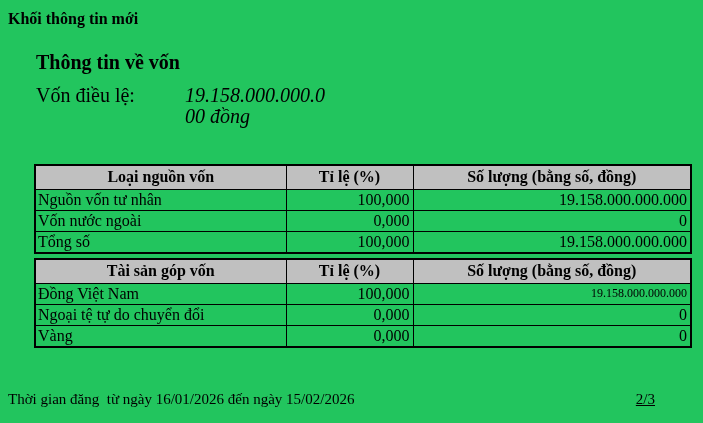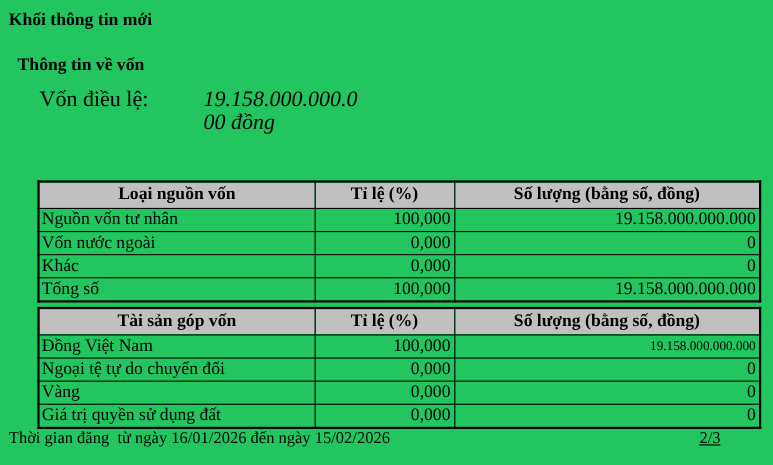--- a/index.html
+++ b/index.html
@@ -15,22 +15,22 @@
     font-family: "Liberation Serif", "DejaVu Serif", serif;
     color: #000000;
     overflow: hidden;
   }
   .doc-title {
     margin: 10px 0 0 8px;
     font-size: 16px;
     font-weight: bold;
   }
   .section-title {
-    margin: 23px 0 0 16px;
-    font-size: 16px;
+    margin: 23px 0 0 36px;
+    font-size: 20px;
     font-weight: bold;
   }
   .capital-row {
     display: flex;
     margin: 11px 0 0 36px;
     font-size: 20px;
     line-height: 21px;
   }
   .capital-label {
     width: 149px;
@@ -138,25 +138,20 @@
             <td>Nguồn vốn tư nhân</td>
             <td class="num">100,000</td>
             <td class="num">19.158.000.000.000</td>
           </tr>
           <tr>
             <td>Vốn nước ngoài</td>
             <td class="num">0,000</td>
             <td class="num">0</td>
           </tr>
           <tr>
-            <td>Khác</td>
-            <td class="num">0,000</td>
-            <td class="num">0</td>
-          </tr>
-          <tr>
             <td>Tổng số</td>
             <td class="num">100,000</td>
             <td class="num">19.158.000.000.000</td>
           </tr>
         </tbody>
       </table>
     <table class="vn-table">
         <colgroup>
           <col class="col-label">
           <col class="col-ratio">
@@ -178,25 +173,20 @@
           <tr>
             <td>Ngoại tệ tự do chuyển đổi</td>
             <td class="num">0,000</td>
             <td class="num">0</td>
           </tr>
           <tr>
             <td>Vàng</td>
             <td class="num">0,000</td>
             <td class="num">0</td>
           </tr>
-          <tr>
-            <td>Giá trị quyền sử dụng đất</td>
-            <td class="num">0,000</td>
-            <td class="num">0</td>
-          </tr>
         </tbody>
       </table>
   </div>
 
   <div class="footer">
     <span class="period">Thời gian đăng  từ ngày 16/01/2026 đến ngày 15/02/2026</span>
     <span class="page-num">2/3</span>
   </div>
 
 </div>

